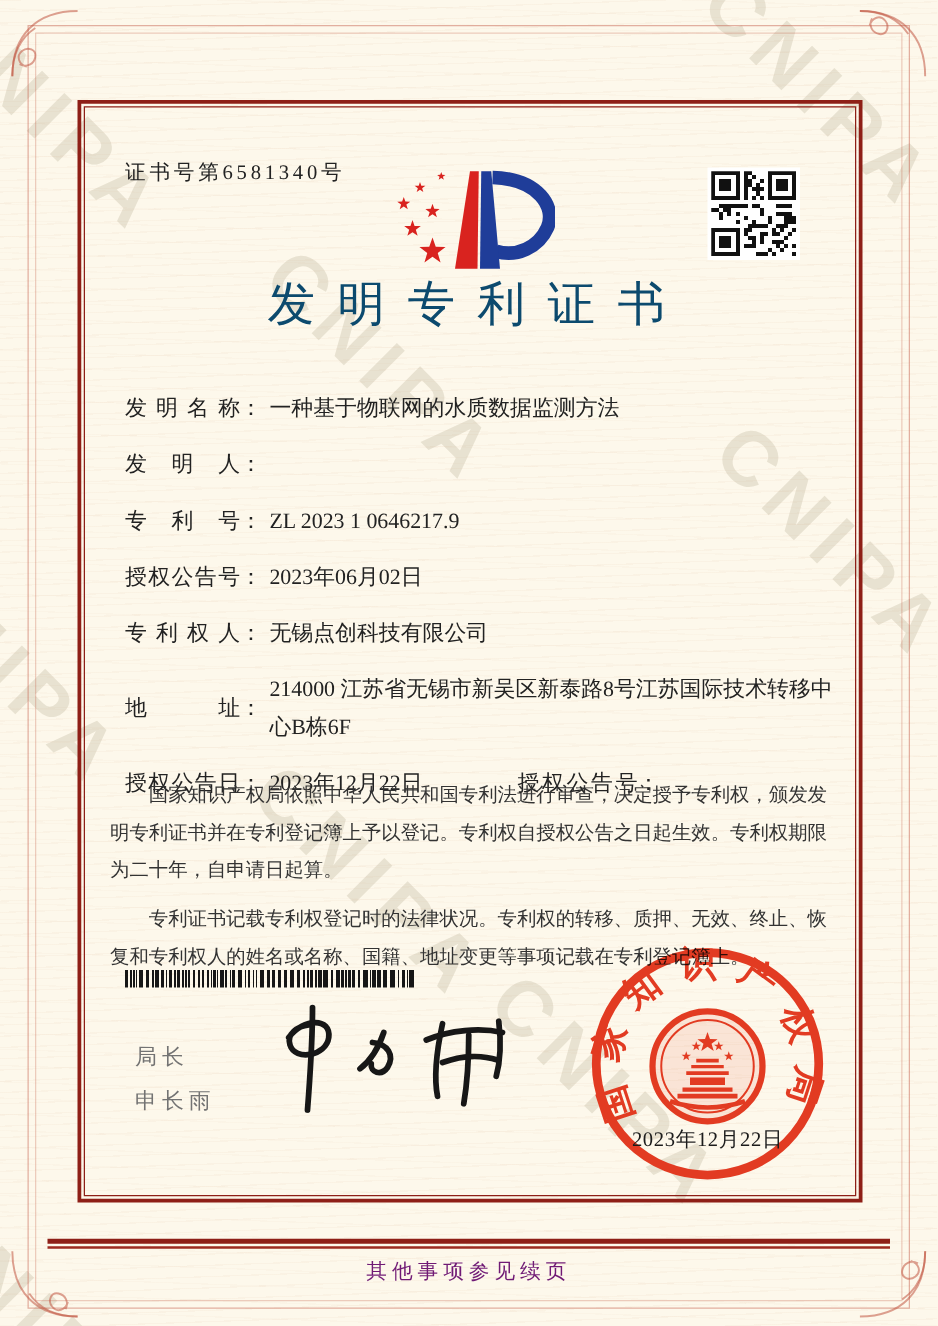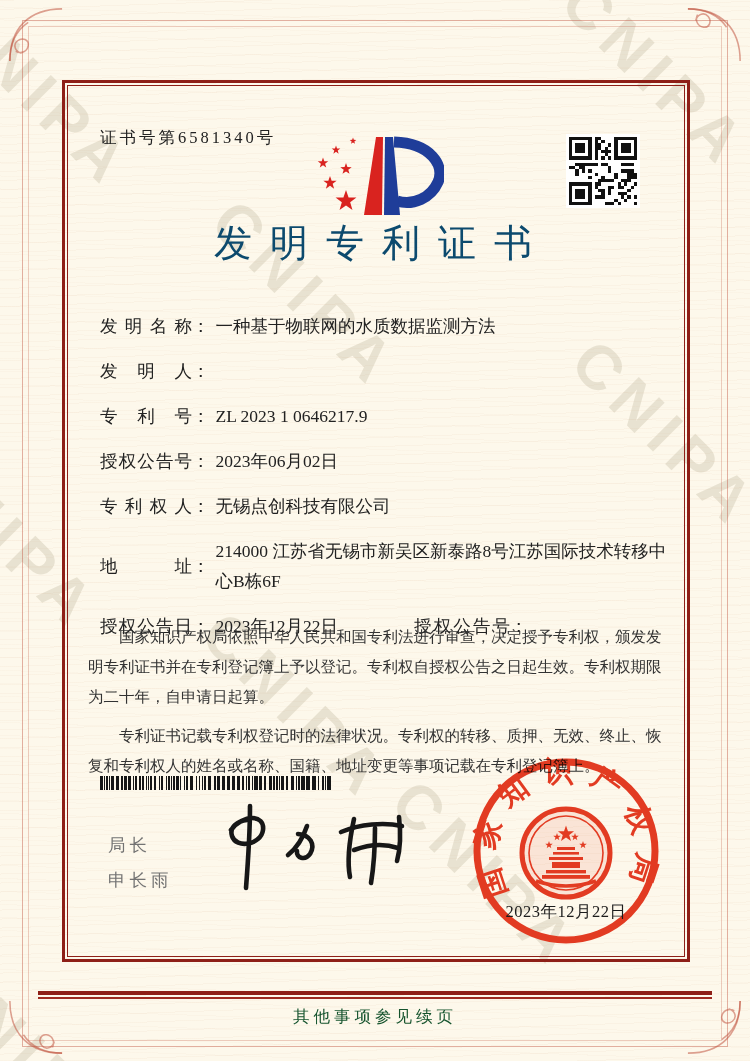--- a/index.html
+++ b/index.html
@@ -55,21 +55,21 @@
   .paras{position:absolute;left:88px;top:622px;width:576px;font-size:15.5px;line-height:1.92;color:#333;}
   .paras p{margin:0 0 10px 0;text-indent:2em;}
   .barcode{position:absolute;left:100px;top:776px;width:232px;height:14px;}
   .signer{position:absolute;left:108px;top:833px;font-family:Liberation Mono, monospace;font-size:17.5px;letter-spacing:4px;color:#737373;}
   .signer div{margin-bottom:11px;}
   .sig{position:absolute;left:203px;top:798px;width:212px;height:96px;}
   .seal{position:absolute;left:468px;top:753px;width:196px;height:196px;mix-blend-mode:multiply;}
   .page-no{position:absolute;left:0;top:967px;width:750px;text-align:center;font-size:14.5px;letter-spacing:2px;color:#222;}
   .rule-1{position:absolute;left:38px;top:991px;width:674px;height:3.5px;background:#8e1f17;}
   .rule-2{position:absolute;left:38px;top:996.5px;width:674px;height:2px;background:#9d2a20;}
-  .foot-note{position:absolute;left:0;top:1006px;width:750px;text-align:center;font-size:16.5px;letter-spacing:4px;color:#14532d;}
+  .foot-note{position:absolute;left:0;top:1006px;width:750px;text-align:center;font-size:16.5px;letter-spacing:4px;color:#701a75;}
 </style>
 </head>
 <body>
 
 <div class="texture"></div>
 
 <div class="wm" style="left:-18px;top:-14px;">CNIPA</div>
 <div class="wm" style="left:598px;top:-34px;">CNIPA</div>
 <div class="wm" style="left:248px;top:186px;">CNIPA</div>
 <div class="wm" style="left:-52px;top:428px;">CNIPA</div>

